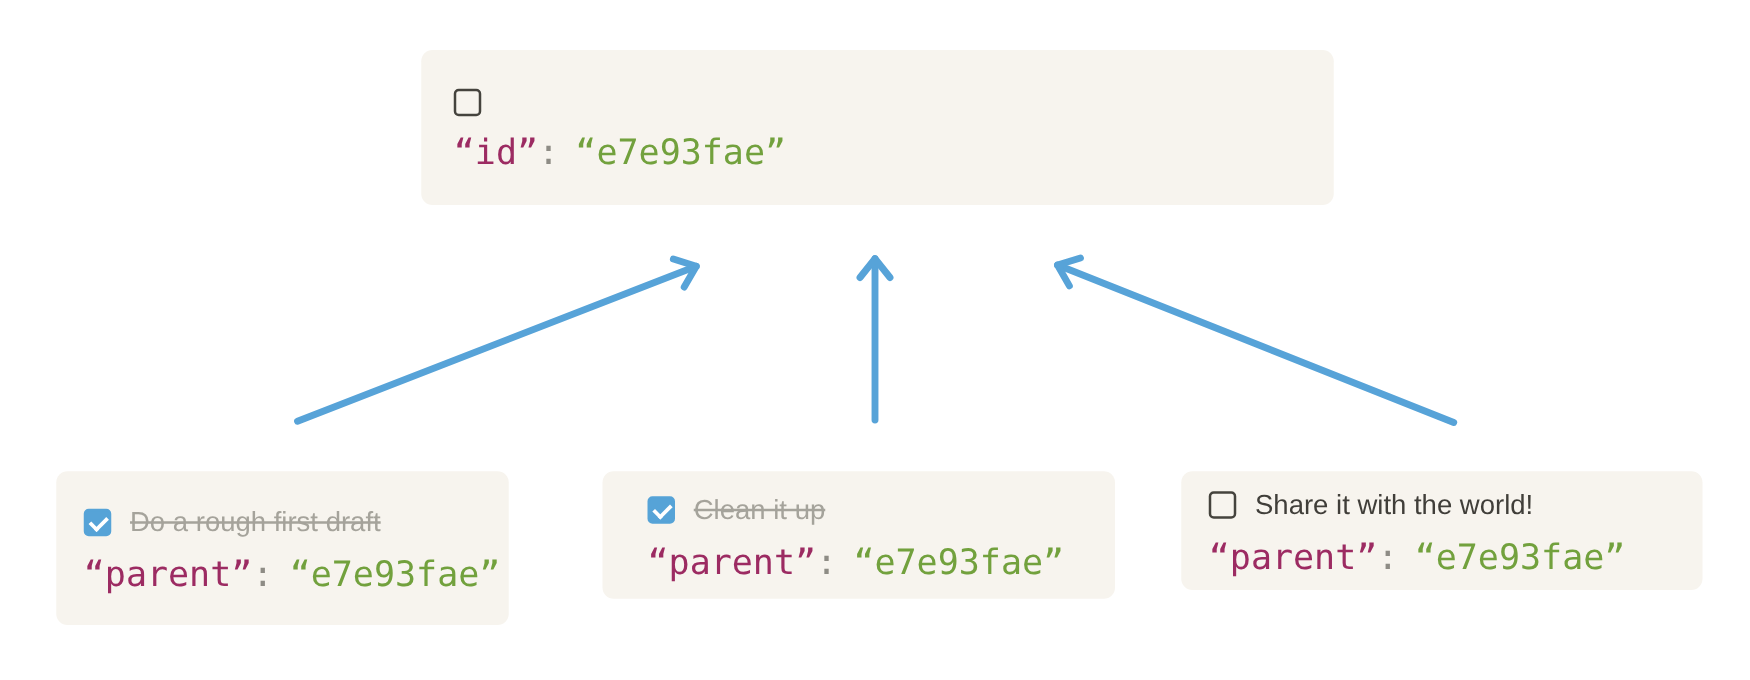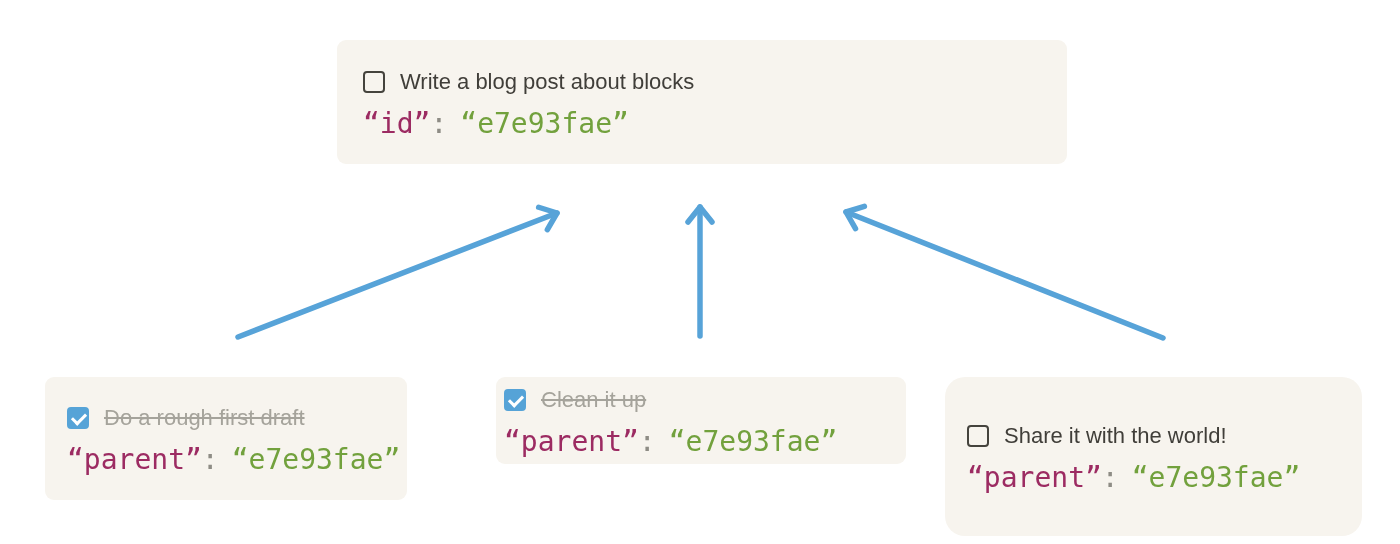--- a/index.html
+++ b/index.html
@@ -34,22 +34,22 @@
     background: var(--card-bg, #f7f4ee);
     border-radius: 9px;
     display: flex;
     flex-direction: column;
     justify-content: center;
     gap: 17px;
     padding: 0 26px;
   }
   .card-parent { left: 337px; top: 40px;  width: 730px; height: 124px; }
   .card-sub-0  { left: 45px;  top: 377px; width: 362px; height: 123px; padding: 0 22px; }
-  .card-sub-1  { left: 496px; top: 377px; width: 410px; height: 87px; padding: 0 8px; }
-  .card-sub-2  { left: 945px; top: 377px; width: 417px; height: 159px; padding: 0 22px; border-radius: 20px; }
+  .card-sub-1  { left: 482px; top: 377px; width: 410px; height: 102px; padding: 0 36px; }
+  .card-sub-2  { left: 945px; top: 377px; width: 417px; height: 95px; padding: 0 22px; }
 
   .task-row {
     display: flex;
     align-items: center;
     gap: 15px;
     font-size: 22px;
     line-height: 26px;
     color: var(--task-text, #403e39);
   }
   .checkbox {
@@ -104,21 +104,20 @@
       </marker>
     </defs>
     <path class="arrow-stroke" d="M238,337 L557,213" marker-end="url(#ah)"></path>
     <path class="arrow-stroke" d="M700,336 L700,207" marker-end="url(#ah)"></path>
     <path class="arrow-stroke" d="M1163,338 L846,212" marker-end="url(#ah)"></path>
   </svg>
 
   <div class="card card-parent">
     <div class="task-row" data-checked="false">
       <span class="checkbox"></span>
-      <span class="task-label">Write a blog post about blocks</span>
     </div>
     <div class="code-line">
       <span class="code-key">“id”</span><span class="code-colon">:</span><span class="code-value">“e7e93fae”</span>
     </div>
   </div>
 
   <div class="card card-sub-0">
     <div class="task-row" data-checked="true">
       <span class="checkbox"></span>
       <span class="task-label">Do a rough first draft</span>

